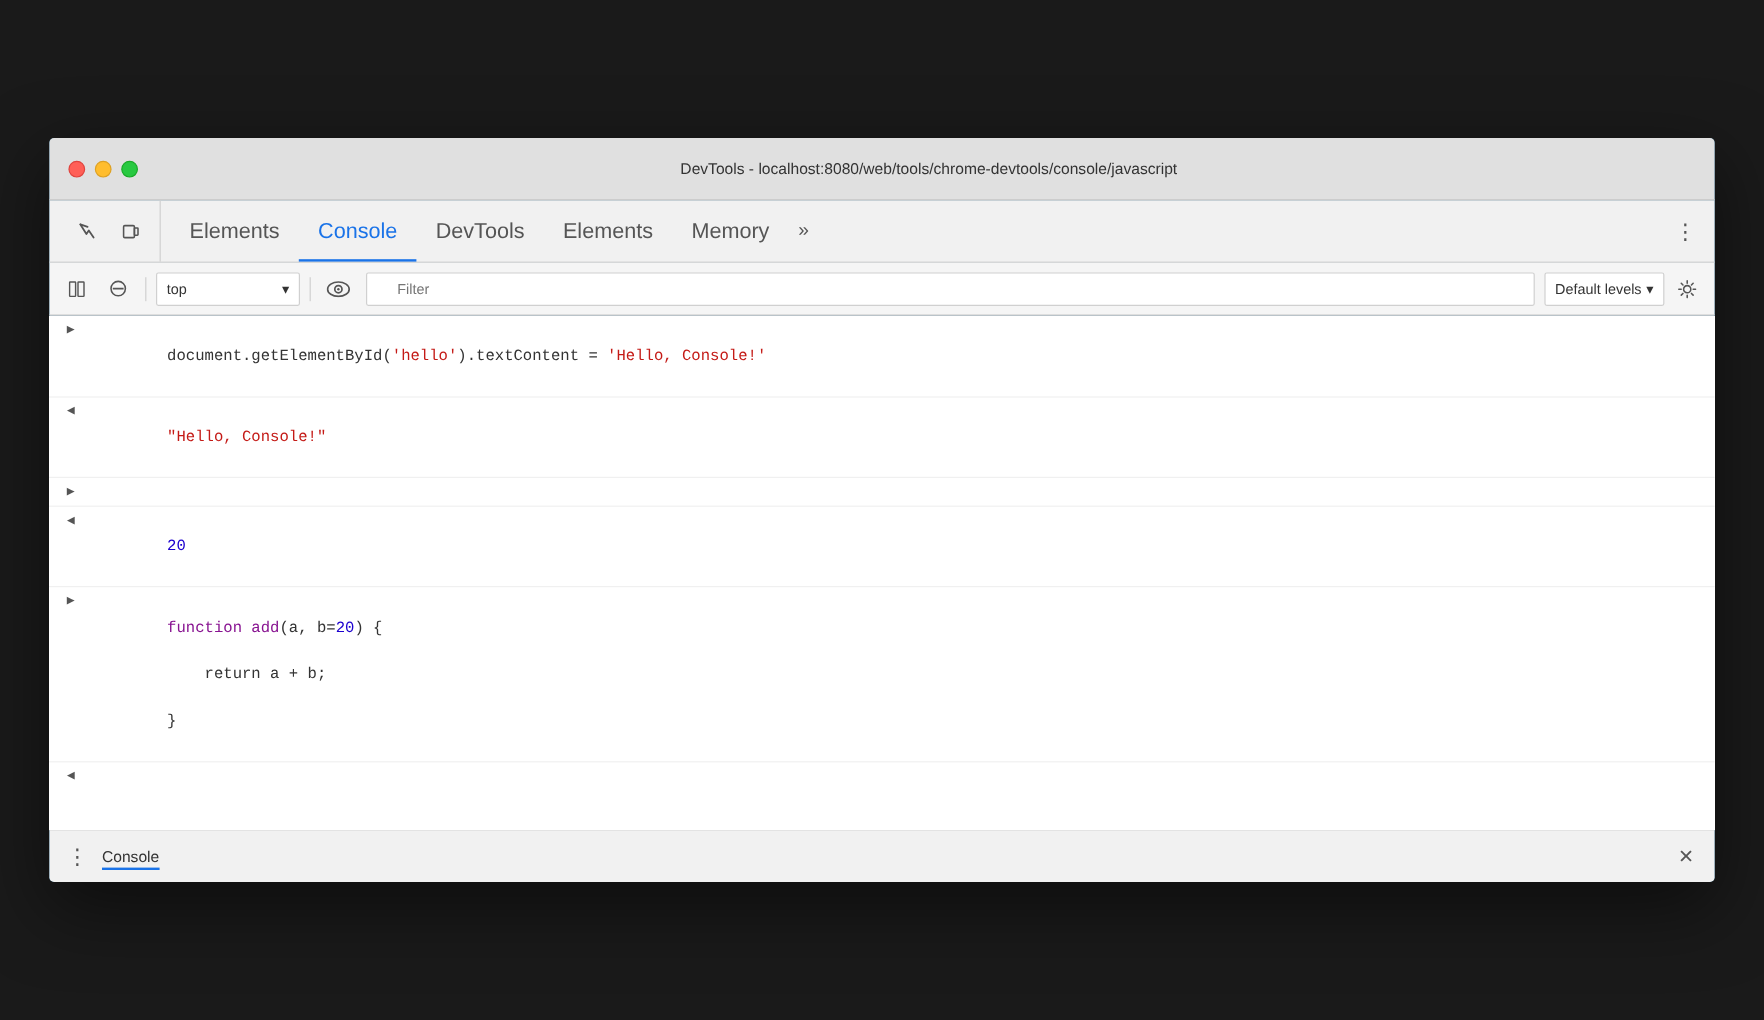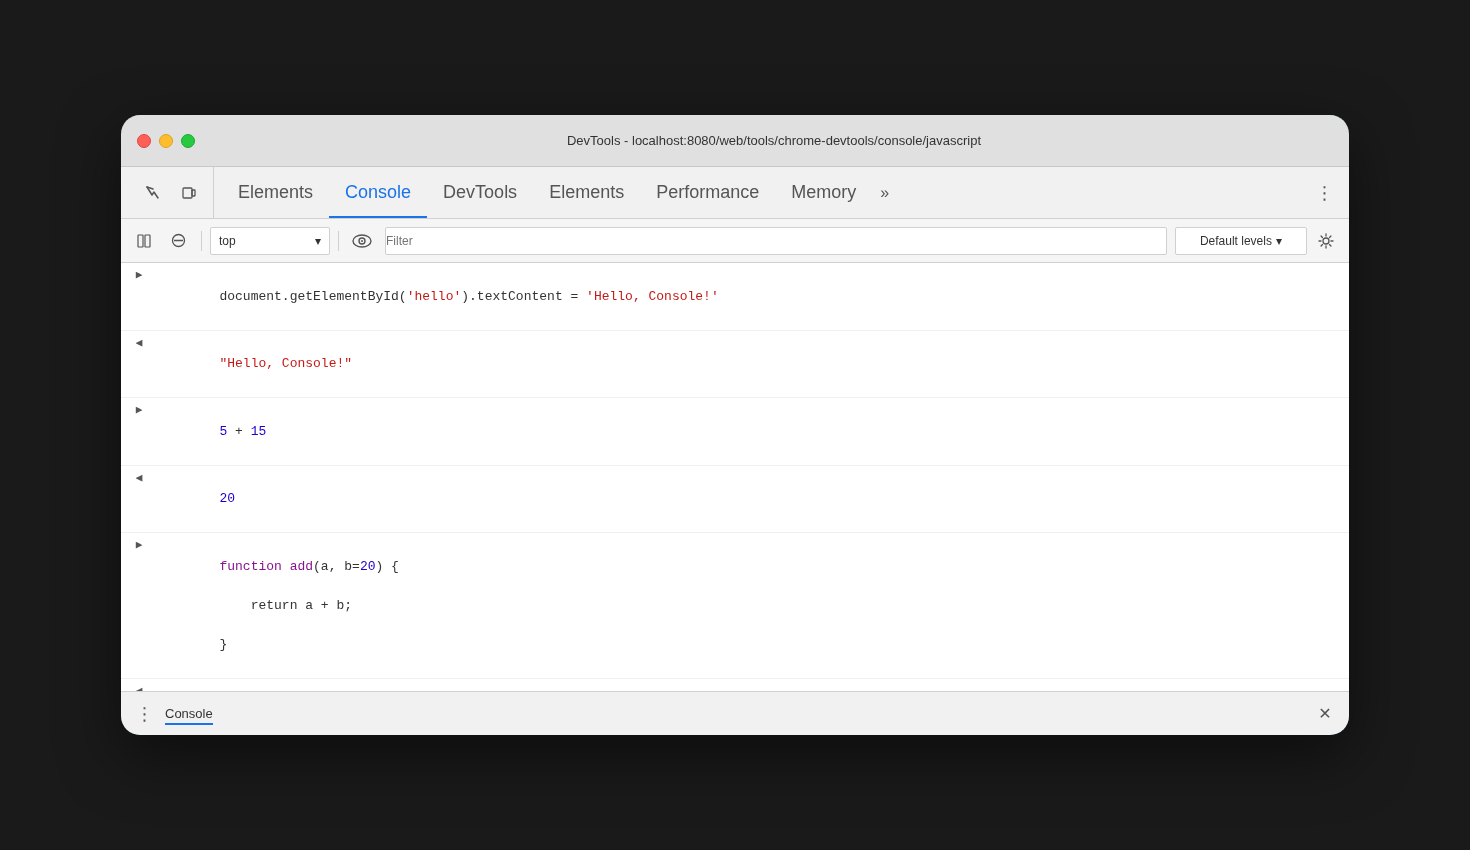--- a/index.html
+++ b/index.html
@@ -11,24 +11,24 @@
     body {
       background: #1a1a1a;
       display: flex;
       justify-content: center;
       align-items: center;
       min-height: 100vh;
       font-family: -apple-system, BlinkMacSystemFont, 'Segoe UI', sans-serif;
     }
 
     .devtools-window {
-      width: 1228px;
+      width: 1388px;
       height: 620px;
       background: #0c4a6e;
-      border-radius: 19px;
+      border-radius: 4px;
       overflow: hidden;
       box-shadow: 0 20px 60px rgba(0,0,0,0.5);
       display: flex;
       flex-direction: column;
     }
 
     
     .title-bar {
       background: #e0e0e0;
       height: 52px;
@@ -195,33 +195,33 @@
       color: #333;
       cursor: pointer;
       min-width: 120px;
     }
 
     .filter-input {
       flex: 1;
       height: 28px;
       border: 1px solid #d0d0d0;
       border-radius: 2px;
-      padding: 0 0;
+      padding: 0 25px;
       font-size: 12px;
       color: #999;
       background: white;
       outline: none;
       margin: 0 4px;
     }
 
     .levels-btn {
       display: flex;
       align-items: center;
       gap: 4px;
-      padding: 0 24px;
+      padding: 0 8px;
       height: 28px;
       border: 1px solid #d0d0d0;
       border-radius: 2px;
       font-size: 12px;
       color: #333;
       cursor: pointer;
       background: white;
       white-space: nowrap;
     }
 
@@ -381,23 +381,20 @@
       <div class="tab active">
         <span>Console</span>
       </div>
       <div class="tab">
         <span>DevTools</span>
       </div>
       <div class="tab">
         <span>Elements</span>
       </div>
       <div class="tab">
-        <span>Performance</span>
-      </div>
-      <div class="tab">
         <span>Memory</span>
       </div>
       <div class="tab-more">»</div>
     </div>
 
     <div class="tab-spacer"></div>
     <div class="tab-menu-btn">⋮</div>
   </div>
 
   <div class="toolbar">
@@ -462,23 +459,20 @@
       </div>
       <div class="line-content">
         <span class="c-string">"Hello, Console!"</span>
       </div>
     </div>
 
     <div class="console-line">
       <div class="line-arrow">
         <span class="arrow-right" style="color:#555; font-size:11px;">▶</span>
       </div>
-      <div class="line-content">
-        <span class="c-number">5</span><span class="c-default"> + </span><span class="c-number">15</span>
-      </div>
     </div>
 
     <div class="console-line">
       <div class="line-arrow">
         <span class="arrow-left" style="color:#555; font-size:11px;">◀</span>
       </div>
       <div class="line-content">
         <span class="c-number">20</span>
       </div>
     </div>

